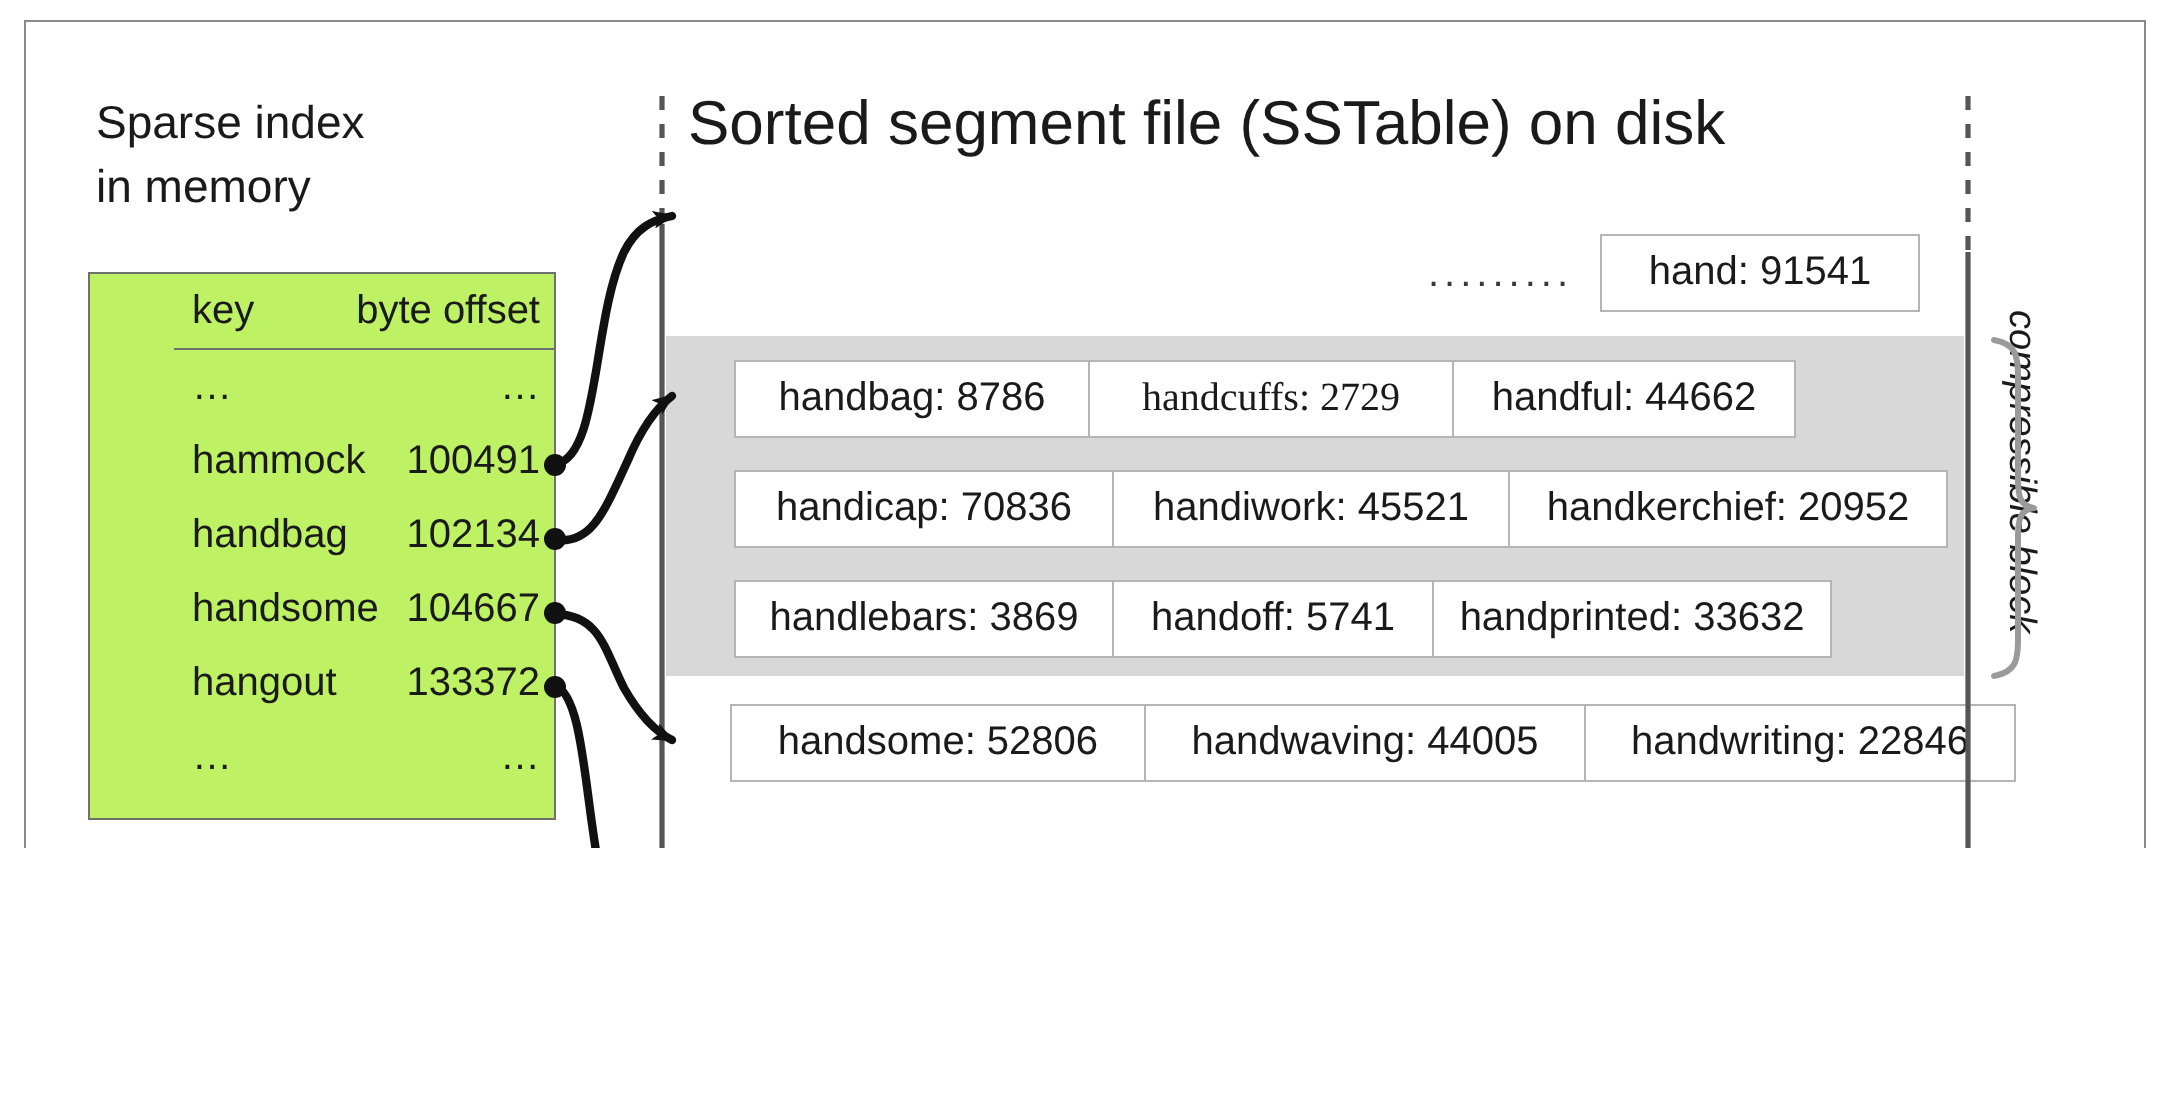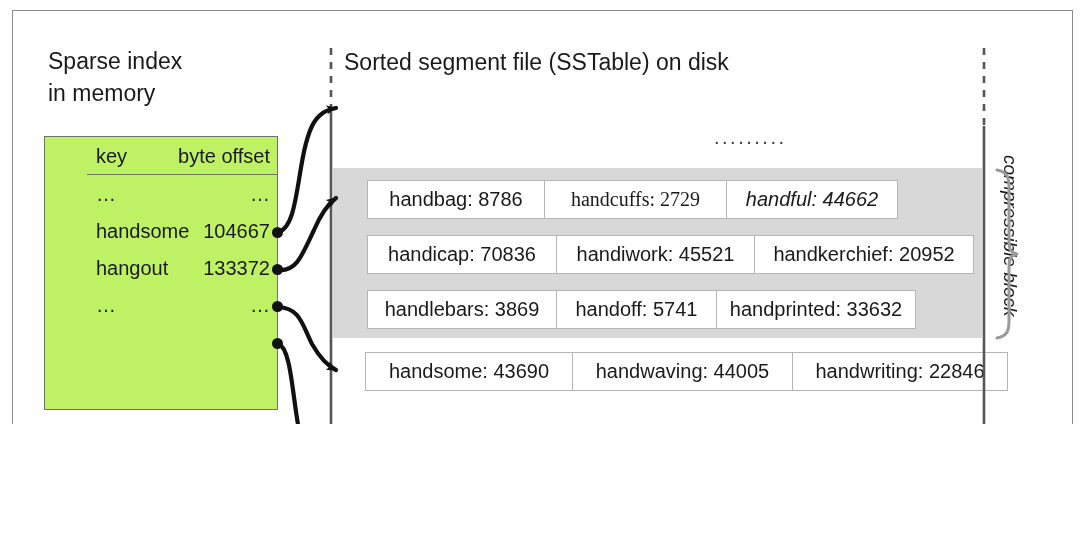--- a/index.html
+++ b/index.html
@@ -88,21 +88,21 @@
     height: 11px;
     border-radius: 50%;
     background: #111111;
   }
 
   
   #sstable-caption {
     position: absolute;
     left: 344px;
     top: 47px;
-    font-size: 23px;
+    font-size: 31px;
     line-height: 30px;
     color: #1a1a1a;
     white-space: nowrap;
   }
 
   #gray-block {
     position: absolute;
     left: 333px;
     top: 168px;
     width: 649px;
@@ -202,20 +202,28 @@
     <div id="index-head">
       <span class="idx-key">key</span>
       <span class="idx-val">byte offset</span>
     </div>
 
     <div class="idx-row">
       <span class="idx-key">…</span>
       <span class="idx-val">…</span>
     </div>
     <div class="idx-row">
+      <span class="idx-key">hammock</span>
+      <span class="idx-val">100491</span>
+    </div>
+    <div class="idx-row">
+      <span class="idx-key">handbag</span>
+      <span class="idx-val">102134</span>
+    </div>
+    <div class="idx-row">
       <span class="idx-key">handsome</span>
       <span class="idx-val">104667</span>
     </div>
     <div class="idx-row">
       <span class="idx-key">hangout</span>
       <span class="idx-val">133372</span>
     </div>
     <div class="idx-row">
       <span class="idx-key">…</span>
       <span class="idx-val">…</span>
@@ -225,41 +233,42 @@
   <div class="conn-dot" style="left:272px; top:227px;"></div>
   <div class="conn-dot" style="left:272px; top:264px;"></div>
   <div class="conn-dot" style="left:272px; top:301px;"></div>
   <div class="conn-dot" style="left:272px; top:338px;"></div>
 
   <div id="sstable-caption">Sorted segment file (SSTable) on disk</div>
 
   <div id="gray-block"></div>
 
   <div id="hand-dots">.........</div>
+  <div id="hand-box">hand: 91541</div>
 
   <div class="entry-row" style="left:343px; top:180px;">
     <div class="entry-cell" style="width:178px;">handbag: 8786</div>
     <div class="entry-cell" style="width:184px;font-family:Liberation Serif, serif;">handcuffs: 2729</div>
-    <div class="entry-cell" style="width:172px;font-style:italic;">handful: 44662</div>
+    <div class="entry-cell" style="width:172px;">handful: 44662</div>
   </div>
 
   <div class="entry-row" style="left:343px; top:235px;">
     <div class="entry-cell" style="width:190px;">handicap: 70836</div>
     <div class="entry-cell" style="width:200px;">handiwork: 45521</div>
     <div class="entry-cell" style="width:220px;">handkerchief: 20952</div>
   </div>
 
   <div class="entry-row" style="left:343px; top:290px;">
     <div class="entry-cell" style="width:190px;">handlebars: 3869</div>
     <div class="entry-cell" style="width:162px;">handoff: 5741</div>
     <div class="entry-cell" style="width:200px;">handprinted: 33632</div>
   </div>
 
   <div class="entry-row" style="left:341px; top:352px;">
-    <div class="entry-cell" style="width:208px;">handsome: 43690</div>
+    <div class="entry-cell" style="width:208px;">handsome: 52806</div>
     <div class="entry-cell" style="width:222px;">handwaving: 44005</div>
     <div class="entry-cell" style="width:216px;">handwriting: 22846</div>
   </div>
 
   <div id="tail-dots">.........</div>
 
   <div id="compressible-label">compressible block</div>
 
   <svg id="overlay" viewBox="0 0 1086 550">
     <defs>

